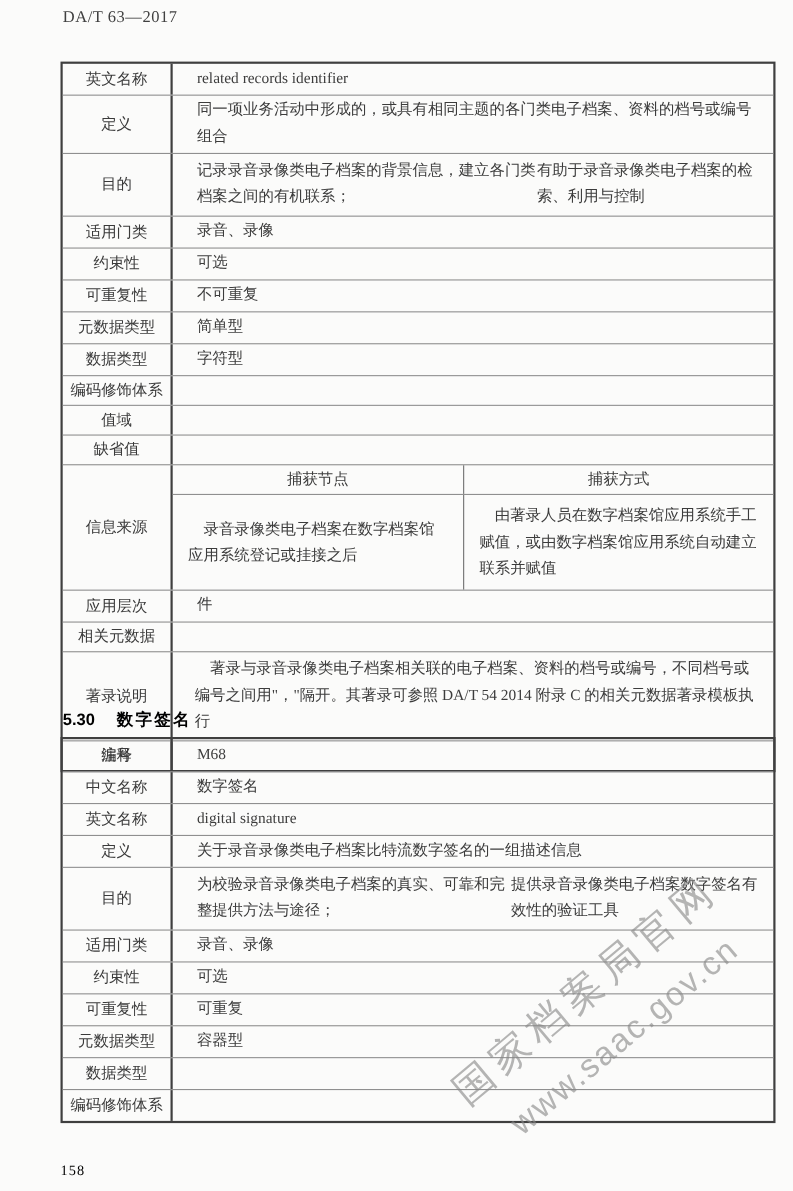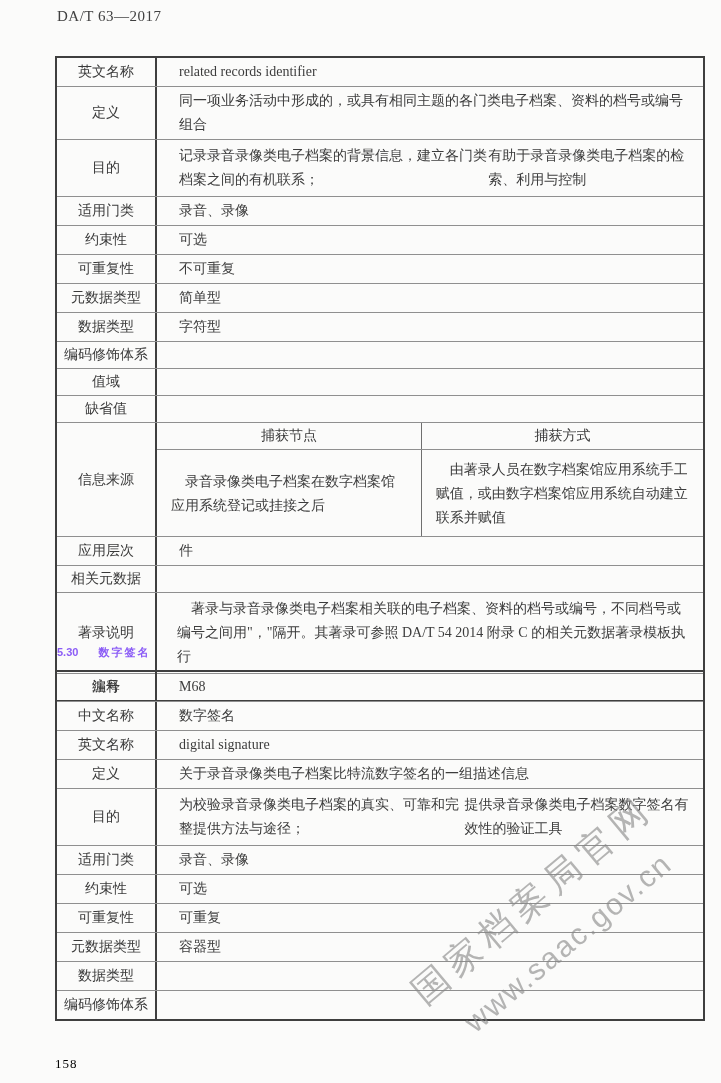--- a/index.html
+++ b/index.html
@@ -58,21 +58,21 @@
   }
   .sub-b-cell.last{flex:1;border-right:none;}
   .desc-cell{
     display:block;padding:4px 14px 4px 20px;font-size:14px;line-height:24px;
     text-indent:1em;flex:1;box-sizing:border-box;
     align-self:center;
   }
   .section-heading{
     position:absolute;top:645px;left:57px;
     font-family:"Liberation Sans","DejaVu Sans",sans-serif;
-    font-size:11px;font-weight:bold;color:#8b5cf6;
+    font-size:15px;font-weight:bold;color:#000000;
   }
   .section-heading .sec-title{margin-left:20px;letter-spacing:2px;}
   .page-number{
     position:absolute;top:1056px;left:55px;
     font-size:13px;color:#000000;letter-spacing:1px;
   }
   .watermark{
     position:absolute;left:318px;top:870px;width:460px;
     transform:rotate(-40deg);
     text-align:center;color:rgba(135,135,135,0.62);

